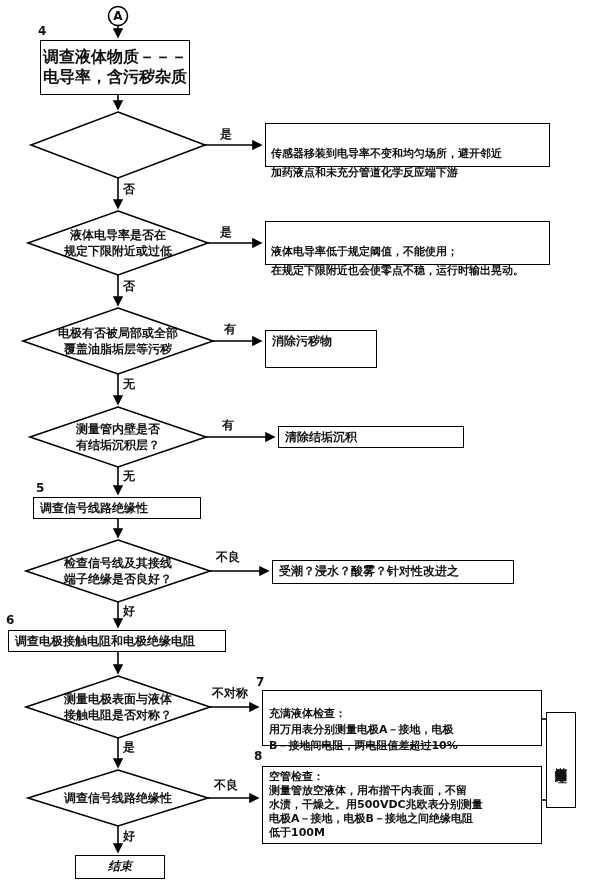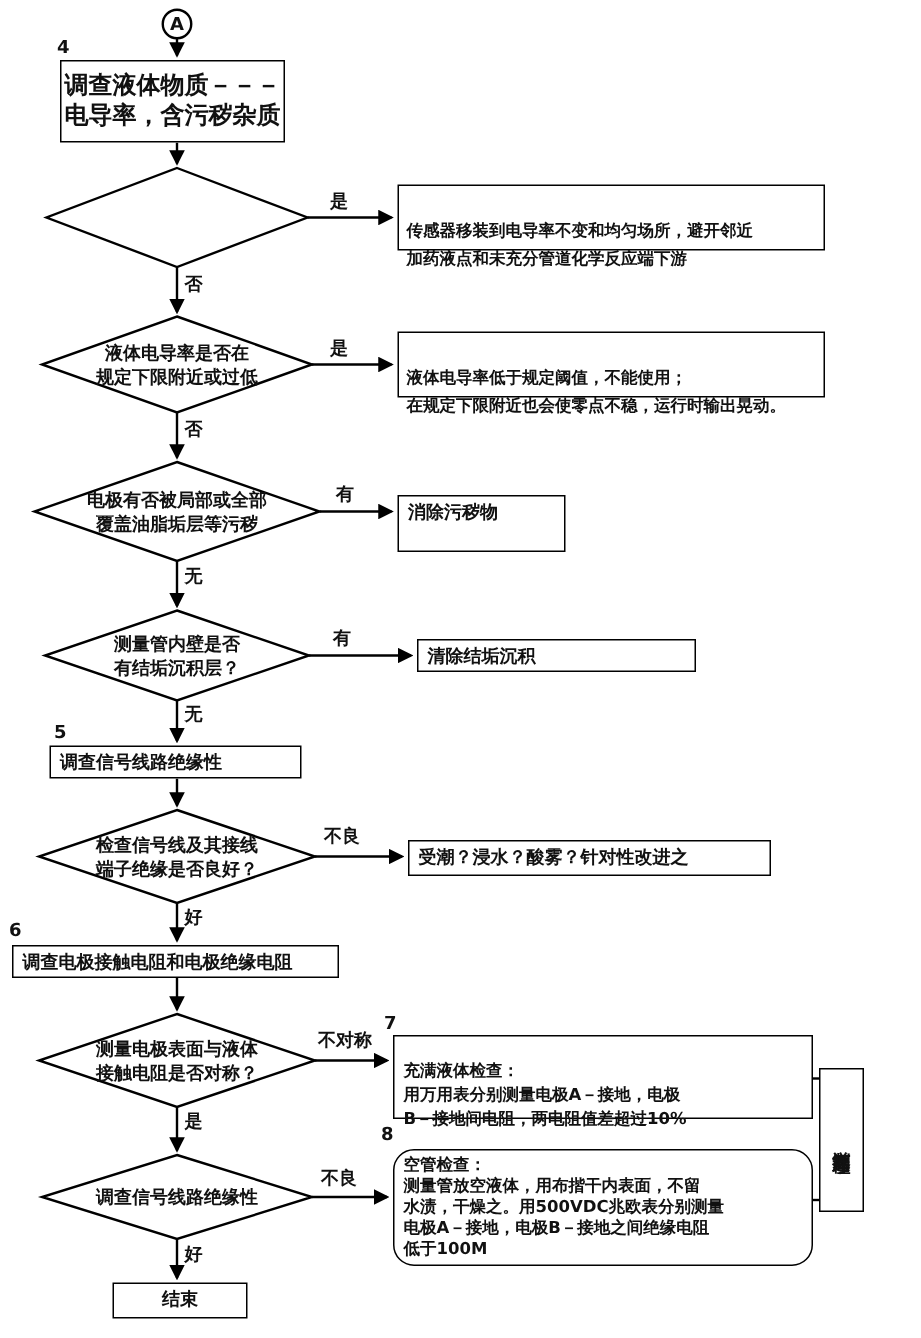--- a/index.html
+++ b/index.html
@@ -10,22 +10,22 @@
   }
   .wires{position:absolute;left:0;top:0;}
   .rect{
     position:absolute;box-sizing:border-box;border:1.6px solid #000;background:#fff;
     font-weight:bold;font-size:12px;line-height:16px;white-space:pre-line;
     padding:2px 6px;
   }
   .rect.two{font-size:16px;line-height:20px;padding:6px 2px;}
   .rect.small11{font-size:11px;line-height:19px;padding:20px 5px;}
   .rect.a7{font-size:11px;line-height:16px;padding:15px 6px;}
-  .rect.a8{font-size:11px;line-height:14px;padding:3px 6px;border-radius:14px;}
-  .rect.center{text-align:center;}
+  .rect.a8{font-size:11px;line-height:14px;padding:3px 6px;}
+  .rect.center{text-align:center;font-style:italic;}
   .rect.vert{
     writing-mode:vertical-rl;text-orientation:upright;
     display:flex;align-items:center;justify-content:center;
     padding:2px;letter-spacing:1px;font-size:12px;
   }
   .dtext{
     position:absolute;transform:translate(-50%,-50%);
     text-align:center;font-weight:bold;font-size:12px;line-height:16px;
     white-space:pre-line;
   }

